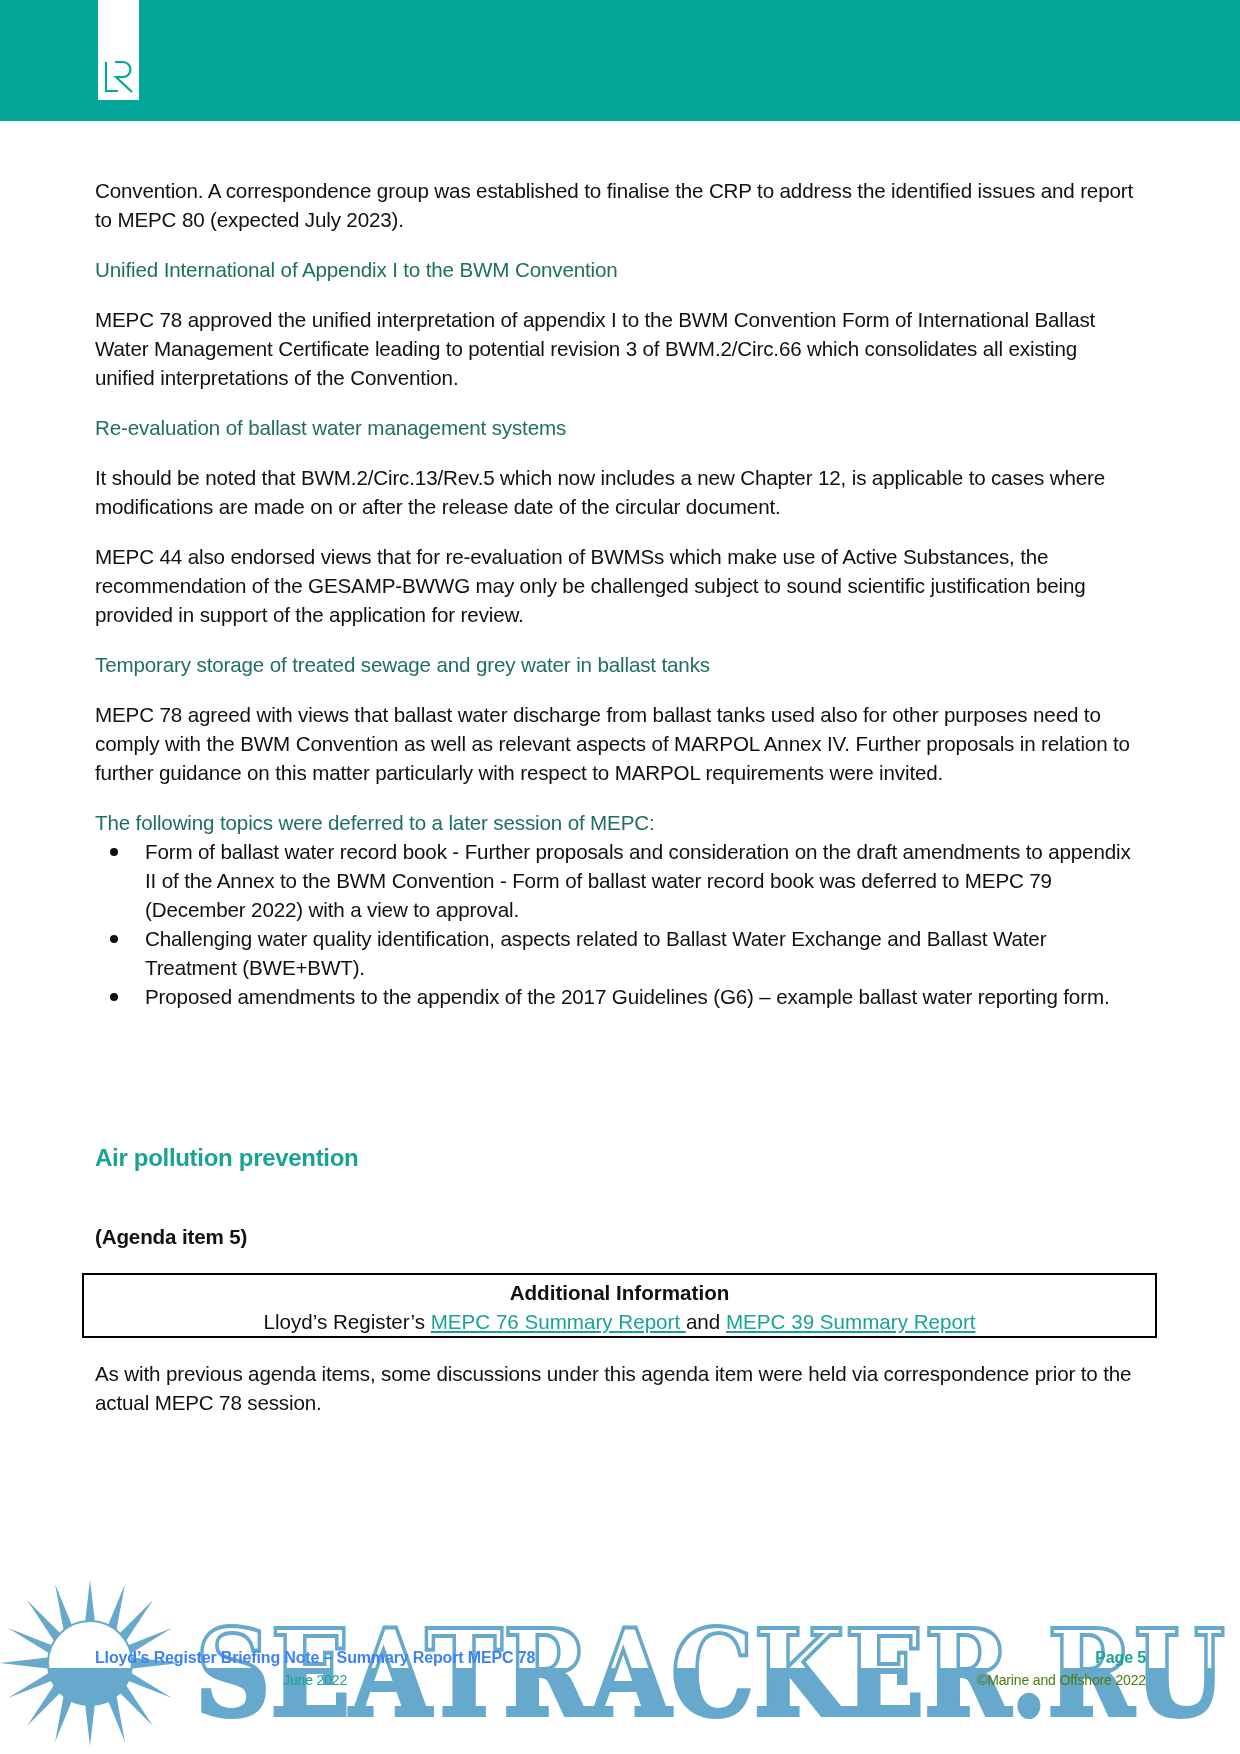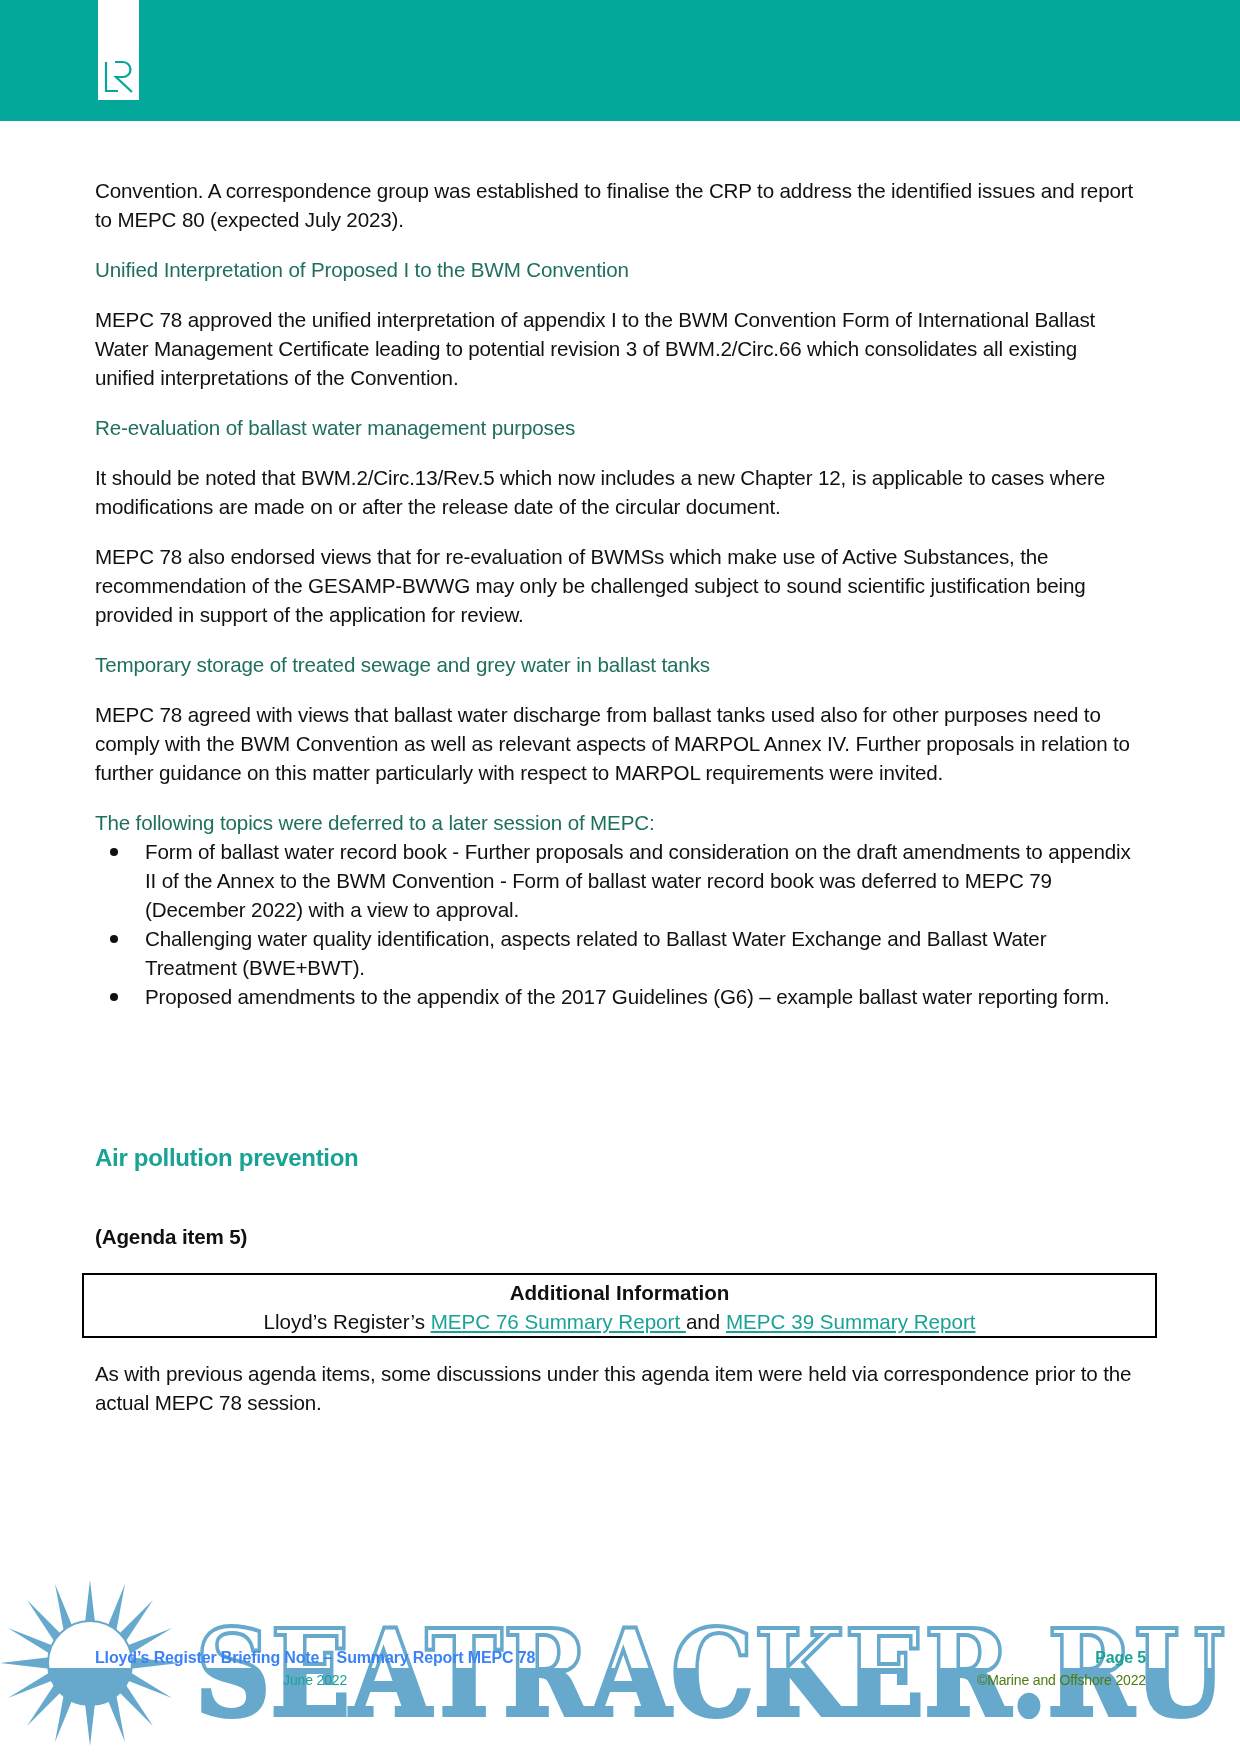--- a/index.html
+++ b/index.html
@@ -40,26 +40,26 @@
     <svg width="30" height="34" viewBox="0 0 30 34">
       <path d="M2 2 V31 H14" fill="none" stroke="#04a89a" stroke-width="2.2"></path>
       <path d="M11 2 H19 A7.5 7.5 0 0 1 19 17 H12 L28 32" fill="none" stroke="#04a89a" stroke-width="2.2"></path>
     </svg>
   </div>
 </div>
 
 <div class="content">
   <p class="para">Convention. A correspondence group was established to finalise the CRP to address the identified issues and report to MEPC 80 (expected July 2023).</p>
 
-  <p class="subhead">Unified Interpretation of Proposed I to the BWM Convention</p>
+  <p class="subhead">Unified International of Appendix I to the BWM Convention</p>
   <p class="para">MEPC 78 approved the unified interpretation of appendix I to the BWM Convention Form of International Ballast Water Management Certificate leading to potential revision 3 of BWM.2/Circ.66 which consolidates all existing unified interpretations of the Convention.</p>
 
-  <p class="subhead">Re-evaluation of ballast water management purposes</p>
+  <p class="subhead">Re-evaluation of ballast water management systems</p>
   <p class="para">It should be noted that BWM.2/Circ.13/Rev.5 which now includes a new Chapter 12, is applicable to cases where modifications are made on or after the release date of the circular document.</p>
-  <p class="para">MEPC 78 also endorsed views that for re-evaluation of BWMSs which make use of Active Substances, the recommendation of the GESAMP-BWWG may only be challenged subject to sound scientific justification being provided in support of the application for review.</p>
+  <p class="para">MEPC 44 also endorsed views that for re-evaluation of BWMSs which make use of Active Substances, the recommendation of the GESAMP-BWWG may only be challenged subject to sound scientific justification being provided in support of the application for review.</p>
 
   <p class="subhead">Temporary storage of treated sewage and grey water in ballast tanks</p>
   <p class="para">MEPC 78 agreed with views that ballast water discharge from ballast tanks used also for other purposes need to comply with the BWM Convention as well as relevant aspects of MARPOL Annex IV. Further proposals in relation to further guidance on this matter particularly with respect to MARPOL requirements were invited.</p>
 
   <p class="subhead tight">The following topics were deferred to a later session of MEPC:</p>
   <ul class="bullets">
     <li><span class="dot"></span><span>Form of ballast water record book - Further proposals and consideration on the draft amendments to appendix II of the Annex to the BWM Convention - Form of ballast water record book was deferred to MEPC 79 (December 2022) with a view to approval.</span></li>
     <li><span class="dot"></span><span>Challenging water quality identification, aspects related to Ballast Water Exchange and Ballast Water Treatment (BWE+BWT).</span></li>
     <li><span class="dot"></span><span>Proposed amendments to the appendix of the 2017 Guidelines (G6) – example ballast water reporting form.</span></li>
   </ul>

